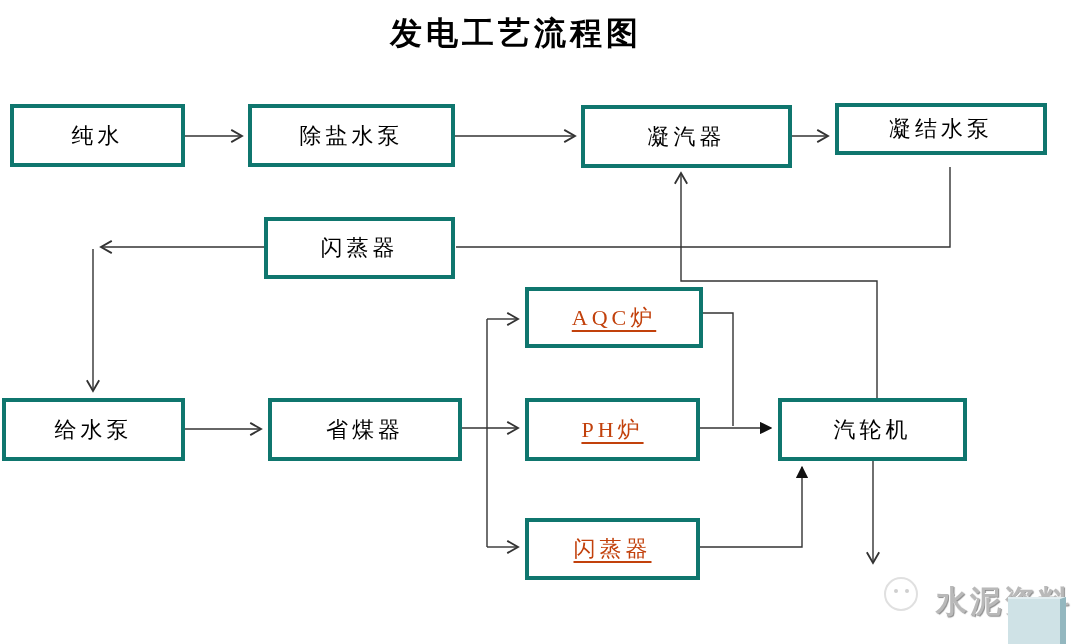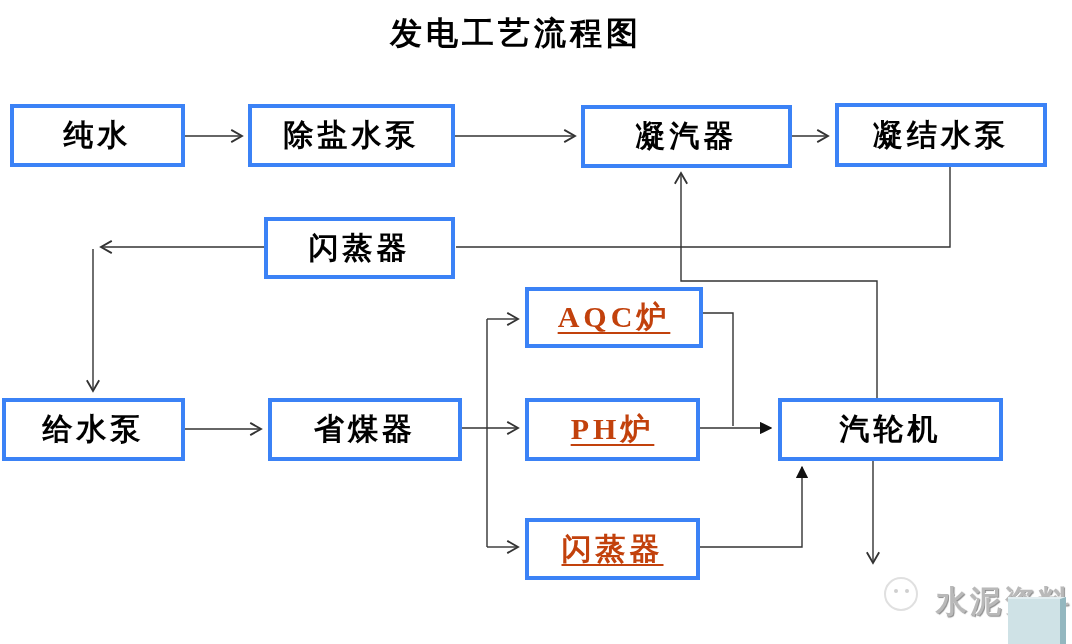--- a/index.html
+++ b/index.html
@@ -19,48 +19,47 @@
     font-size: 32px;
     font-weight: bold;
     color: #000000;
     letter-spacing: 4px;
     margin: 0;
   }
   .wires { position: absolute; left: 0; top: 0; width: 1072px; height: 644px; }
   .node {
     position: absolute;
     box-sizing: border-box;
-    border: 4px solid #3b82f6;
+    border: 4px solid #0f766e;
     background: #ffffff;
     display: flex;
     align-items: center;
     justify-content: center;
-    font-size: 30px;
+    font-size: 22px;
     color: #000000;
     letter-spacing: 4px;
-    font-weight: bold;
   }
   .node span { white-space: nowrap; }
   .teal {
     color: #c2410c;
     text-decoration: underline;
     text-underline-offset: 5px;
     text-decoration-thickness: 2px;
   }
   
   .n-pure-water       { left:  10px; top: 104px; width: 175px; height: 63px; }
   .n-desalt-pump      { left: 248px; top: 104px; width: 207px; height: 63px; text-align: right; }
   .n-condenser        { left: 581px; top: 105px; width: 211px; height: 63px; }
-  .n-condensate-pump  { left: 835px; top: 103px; width: 212px; height: 64px; }
+  .n-condensate-pump  { left: 835px; top: 103px; width: 212px; height: 52px; }
   .n-flash-top        { left: 264px; top: 217px; width: 191px; height: 62px; }
   .n-aqc              { left: 525px; top: 287px; width: 178px; height: 61px; }
   .n-feed-pump        { left:   2px; top: 398px; width: 183px; height: 63px; }
   .n-economizer       { left: 268px; top: 398px; width: 194px; height: 63px; align-items: center; }
   .n-ph               { left: 525px; top: 398px; width: 175px; height: 63px; }
-  .n-turbine          { left: 778px; top: 398px; width: 225px; height: 63px; }
+  .n-turbine          { left: 778px; top: 398px; width: 189px; height: 63px; }
   .n-flash-bottom     { left: 525px; top: 518px; width: 175px; height: 62px; }
   .n-generator        { left: 787px; top: 570px; width: 190px; height: 61px; }
   
   .wm-circle {
     position: absolute;
     left: 884px; top: 577px;
     width: 34px; height: 34px;
     border-radius: 50%;
     border: 2px solid #e0e0e0;
     background: rgba(255,255,255,0.78);

